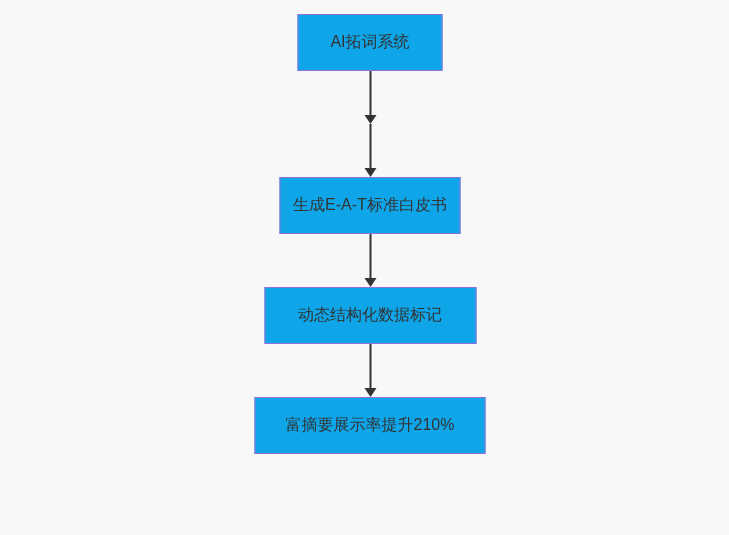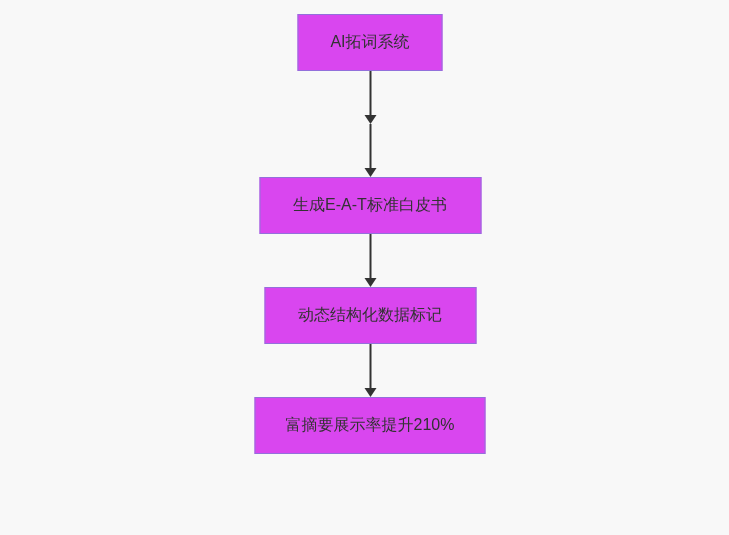--- a/index.html
+++ b/index.html
@@ -23,34 +23,34 @@
     top: 14px;
     left: 370px;
     transform: translateX(-50%);
     display: flex;
     flex-direction: column;
     align-items: center;
   }
   .node {
     box-sizing: border-box;
     height: 57px;
-    background: #d946ef;
+    background: #0ea5e9;
     border: 1.5px solid #9370DB;
     color: #333333;
     font-size: 16px;
     display: flex;
     align-items: center;
     justify-content: center;
     text-align: right;
     white-space: nowrap;
     overflow: hidden;
   }
   .n1 { width: 145px; }
   .n2 { width: 192px; }
-  .n3 { width: 222px; }
+  .n3 { width: 181px; }
   .n4 { width: 212px; }
   .n5 { width: 231px; }
   .arrow {
     height: 53px;
     width: 14px;
     display: flex;
     flex-direction: column;
     align-items: center;
   }
   .arrow .line {

